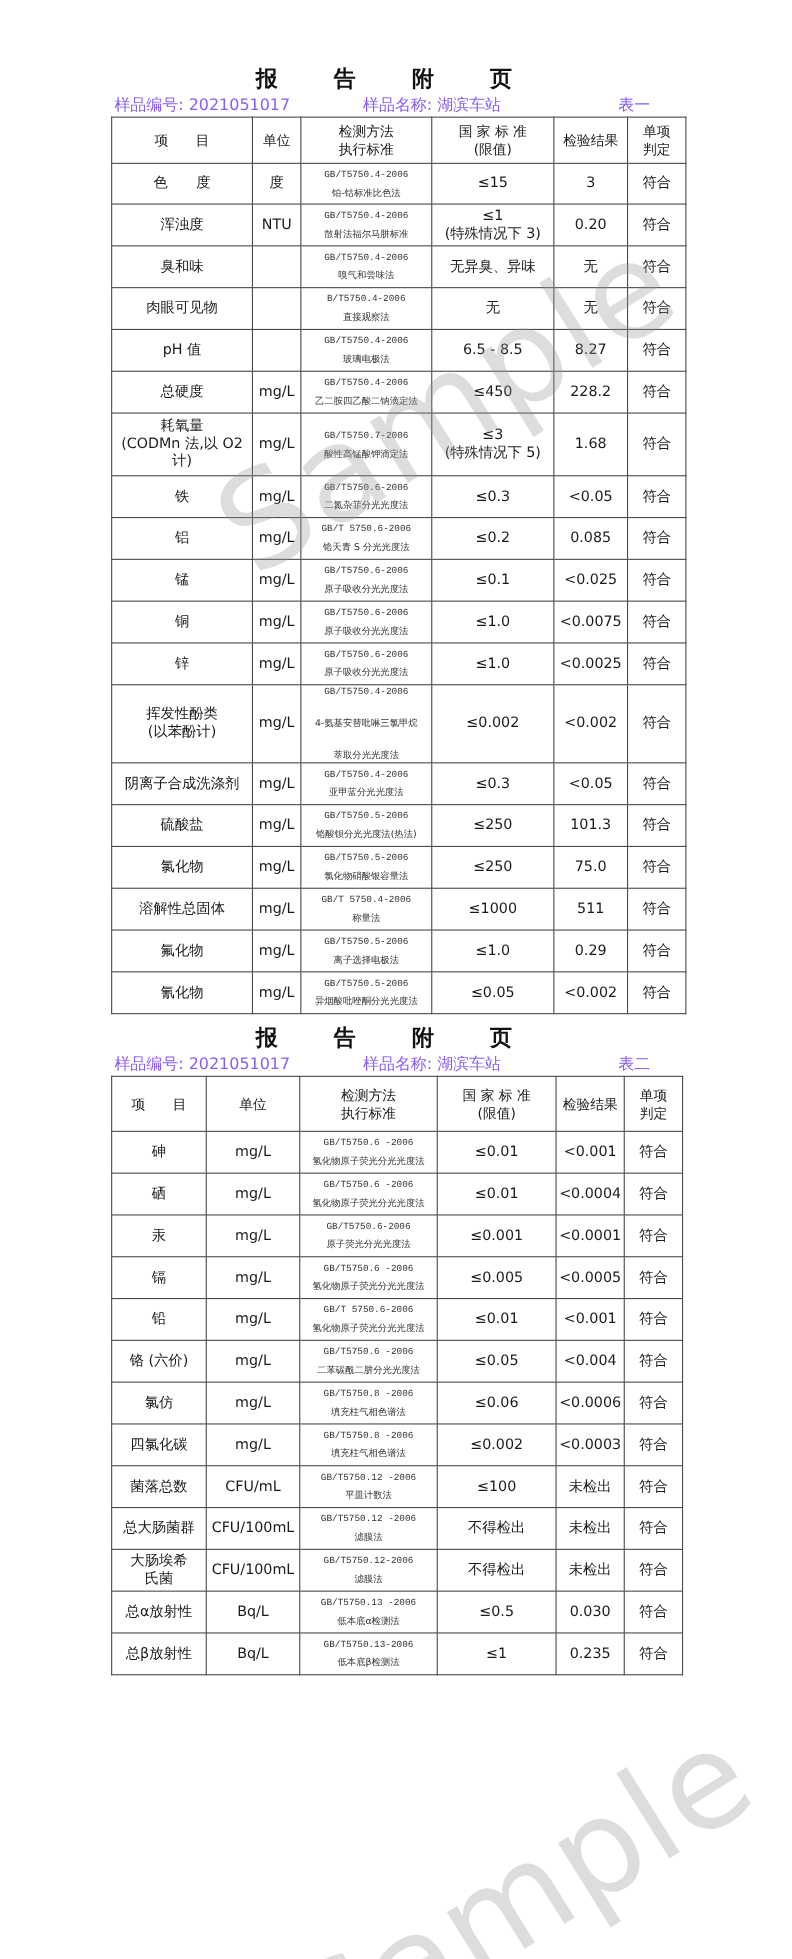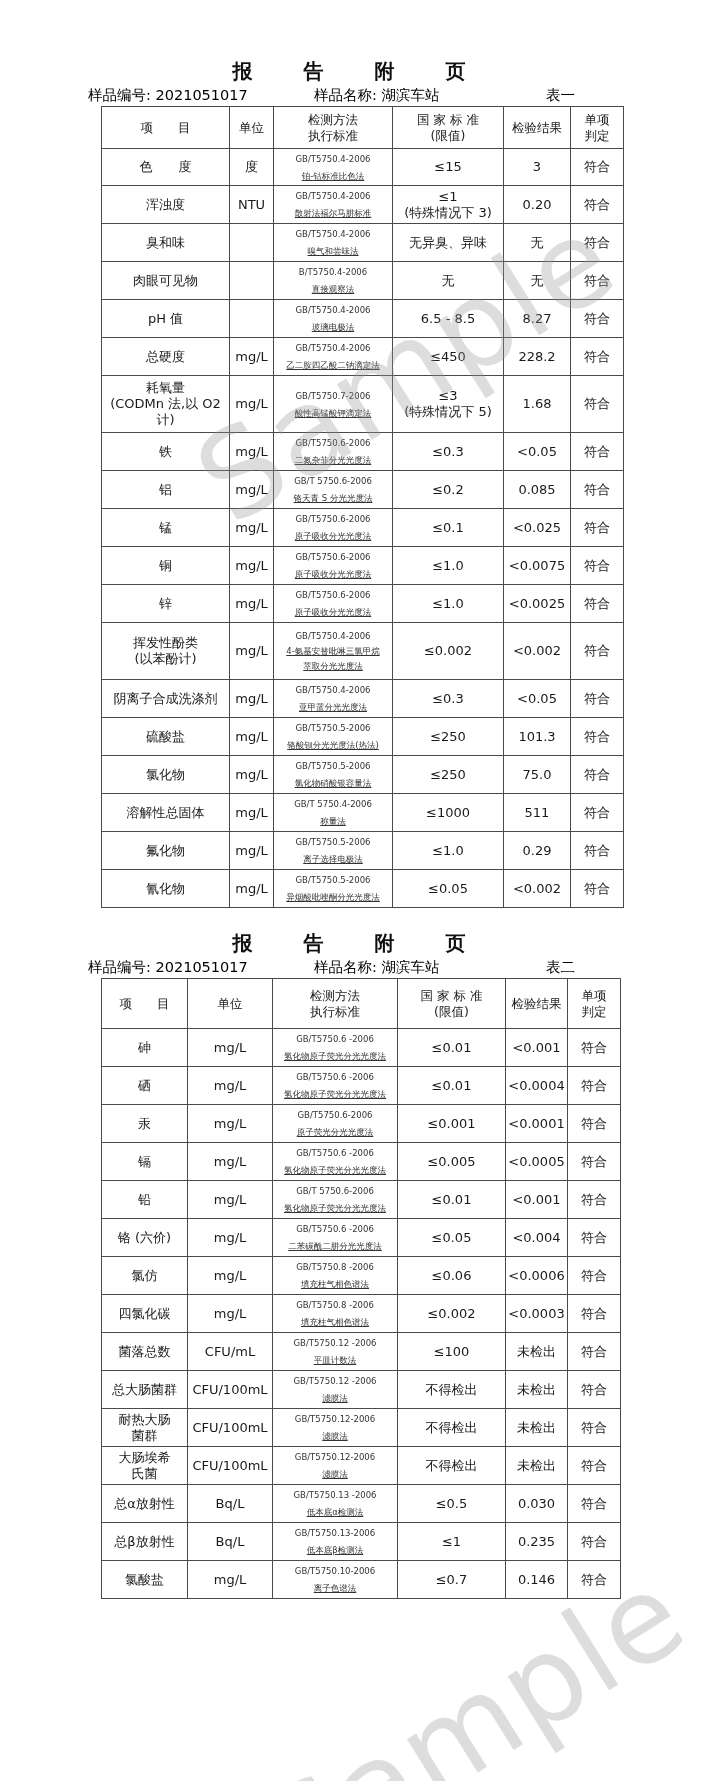--- a/index.html
+++ b/index.html
@@ -5,37 +5,37 @@
   html, body { margin: 0; padding: 0; background: #ffffff; }
   body {
     width: 720px; height: 1781px; position: relative; overflow: hidden;
     font-family: "DejaVu Sans", "Liberation Sans", sans-serif; color: #1a1a1a;
   }
   .page-title {
     position: absolute; left: 0; width: 720px; text-align: center;
     font-size: 20px; font-weight: bold; letter-spacing: 22px; color: #111;
   }
   .meta-row {
-    position: absolute; left: 88px; width: 520px; height: 20px;
-    font-size: 14.5px; color: #000000; text-decoration: underline;
+    position: absolute; left: 104px; width: 520px; height: 20px;
+    font-size: 14.5px; color: #8b5cf6; text-decoration: underline;
   }
   .meta-row span { position: absolute; top: 0; white-space: nowrap; }
   table.report {
     position: absolute; left: 101px; border-collapse: collapse;
     table-layout: fixed; background: #fff;
   }
   table.report td, table.report th {
     border: 1px solid #4a4a4a; padding: 0; text-align: center;
     vertical-align: middle; font-weight: normal; font-size: 13px; line-height: 16px;
     color: #1a1a1a;
   }
   table.report th { font-size: 12.5px; line-height: 16px; }
-  .m-code { font-size: 8.5px; line-height: 12px; color: #333; display:block; }
-  .m-name { font-size: 8.5px; line-height: 12px; color: #333; display:block; margin-top: 5px; text-decoration: underline; }
-  .m-name.tight { margin-top: 3px; }
+  .m-code { font-size: 8.5px; line-height: 12px; color: #333; display:block;font-family:Liberation Mono, monospace; }
+  .m-name { font-size: 8.5px; line-height: 12px; color: #333; display:block; margin-top: 5px; }
+  .m-name.tight { margin-top: 17px; }
   .lim-sub { display:block; font-size: 13px; }
   .lim-note { display:block; font-size: 7px; line-height: 10px; color:#444; }
   .watermark {
     position: absolute; font-family: "DejaVu Sans", sans-serif; font-size: 120px;
     color: rgba(150,150,150,0.32); transform: rotate(-32deg); pointer-events: none;
     white-space: nowrap; letter-spacing: 2px;
   }
 </style>
 </head>
 <body>
@@ -560,52 +560,36 @@
           <span class="m-name">滤膜法</span>
         </td>
         <td>
           <div>不得检出</div>
         </td>
         <td>未检出</td>
         <td>符合</td>
       </tr>
       <tr style="height:38px">
         <td>
-          <div>耐热大肠</div>
-          <div>菌群</div>
+          <div>大肠埃希</div>
+          <div>氏菌</div>
         </td>
         <td>CFU/100mL</td>
         <td>
           <span class="m-code">GB/T5750.12-2006</span>
           <span class="m-name">滤膜法</span>
         </td>
         <td>
           <div>不得检出</div>
         </td>
         <td>未检出</td>
         <td>符合</td>
       </tr>
       <tr style="height:38px">
         <td>
-          <div>大肠埃希</div>
-          <div>氏菌</div>
-        </td>
-        <td>CFU/100mL</td>
-        <td>
-          <span class="m-code">GB/T5750.12-2006</span>
-          <span class="m-name">滤膜法</span>
-        </td>
-        <td>
-          <div>不得检出</div>
-        </td>
-        <td>未检出</td>
-        <td>符合</td>
-      </tr>
-      <tr style="height:38px">
-        <td>
           <div>总α放射性</div>
         </td>
         <td>Bq/L</td>
         <td>
           <span class="m-code">GB/T5750.13 -2006</span>
           <span class="m-name">低本底α检测法</span>
         </td>
         <td>
           <div>≤0.5</div>
         </td>
@@ -618,34 +602,19 @@
         </td>
         <td>Bq/L</td>
         <td>
           <span class="m-code">GB/T5750.13-2006</span>
           <span class="m-name">低本底β检测法</span>
         </td>
         <td>
           <div>≤1</div>
         </td>
         <td>0.235</td>
-        <td>符合</td>
-      </tr>
-      <tr style="height:38px">
-        <td>
-          <div>氯酸盐</div>
-        </td>
-        <td>mg/L</td>
-        <td>
-          <span class="m-code">GB/T5750.10-2006</span>
-          <span class="m-name">离子色谱法</span>
-        </td>
-        <td>
-          <div>≤0.7</div>
-        </td>
-        <td>0.146</td>
         <td>符合</td>
       </tr>
     </tbody>
 </table>
 
 <div class="watermark" style="left:175px; top:300px;">Sample</div>
 <div class="watermark" style="left:245px; top:1655px;">Sample</div>
 
 </body></html>

